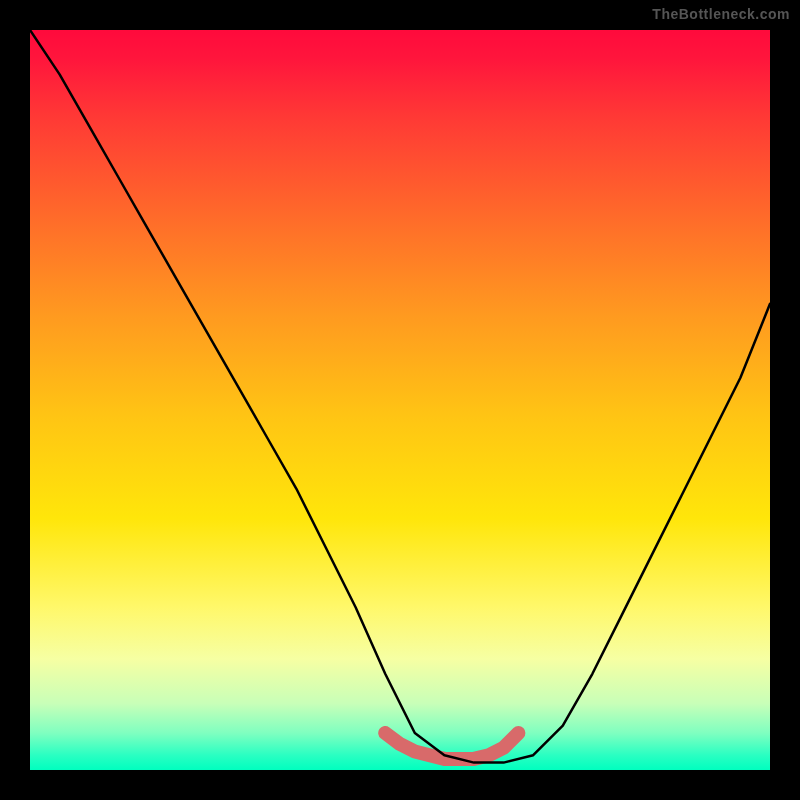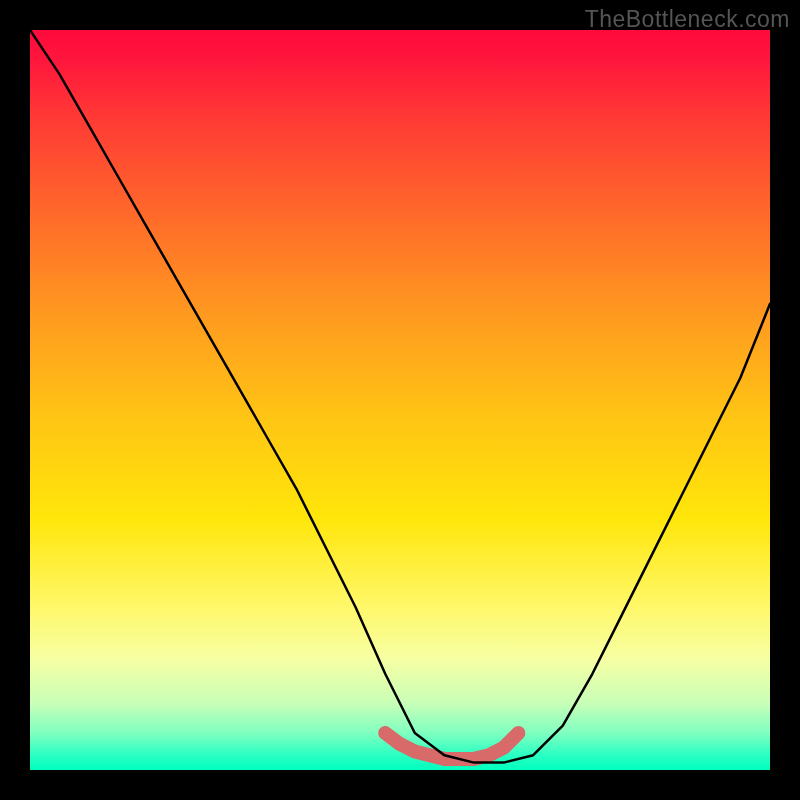--- a/index.html
+++ b/index.html
@@ -15,22 +15,22 @@
     position: relative;
     width: 800px;
     height: 800px;
     background: #000;
   }
   .watermark {
     position: absolute;
     top: 6px;
     right: 10px;
     color: #555;
-    font-size: 23px;
-    font-weight: 400;
+    font-size: 14px;
+    font-weight: 700;
     letter-spacing: 0.5px;
     z-index: 10;
     text-align: center;
   }
   .plot-area {
     position: absolute;
     left: 30px;
     top: 30px;
     width: 740px;
     height: 740px;

